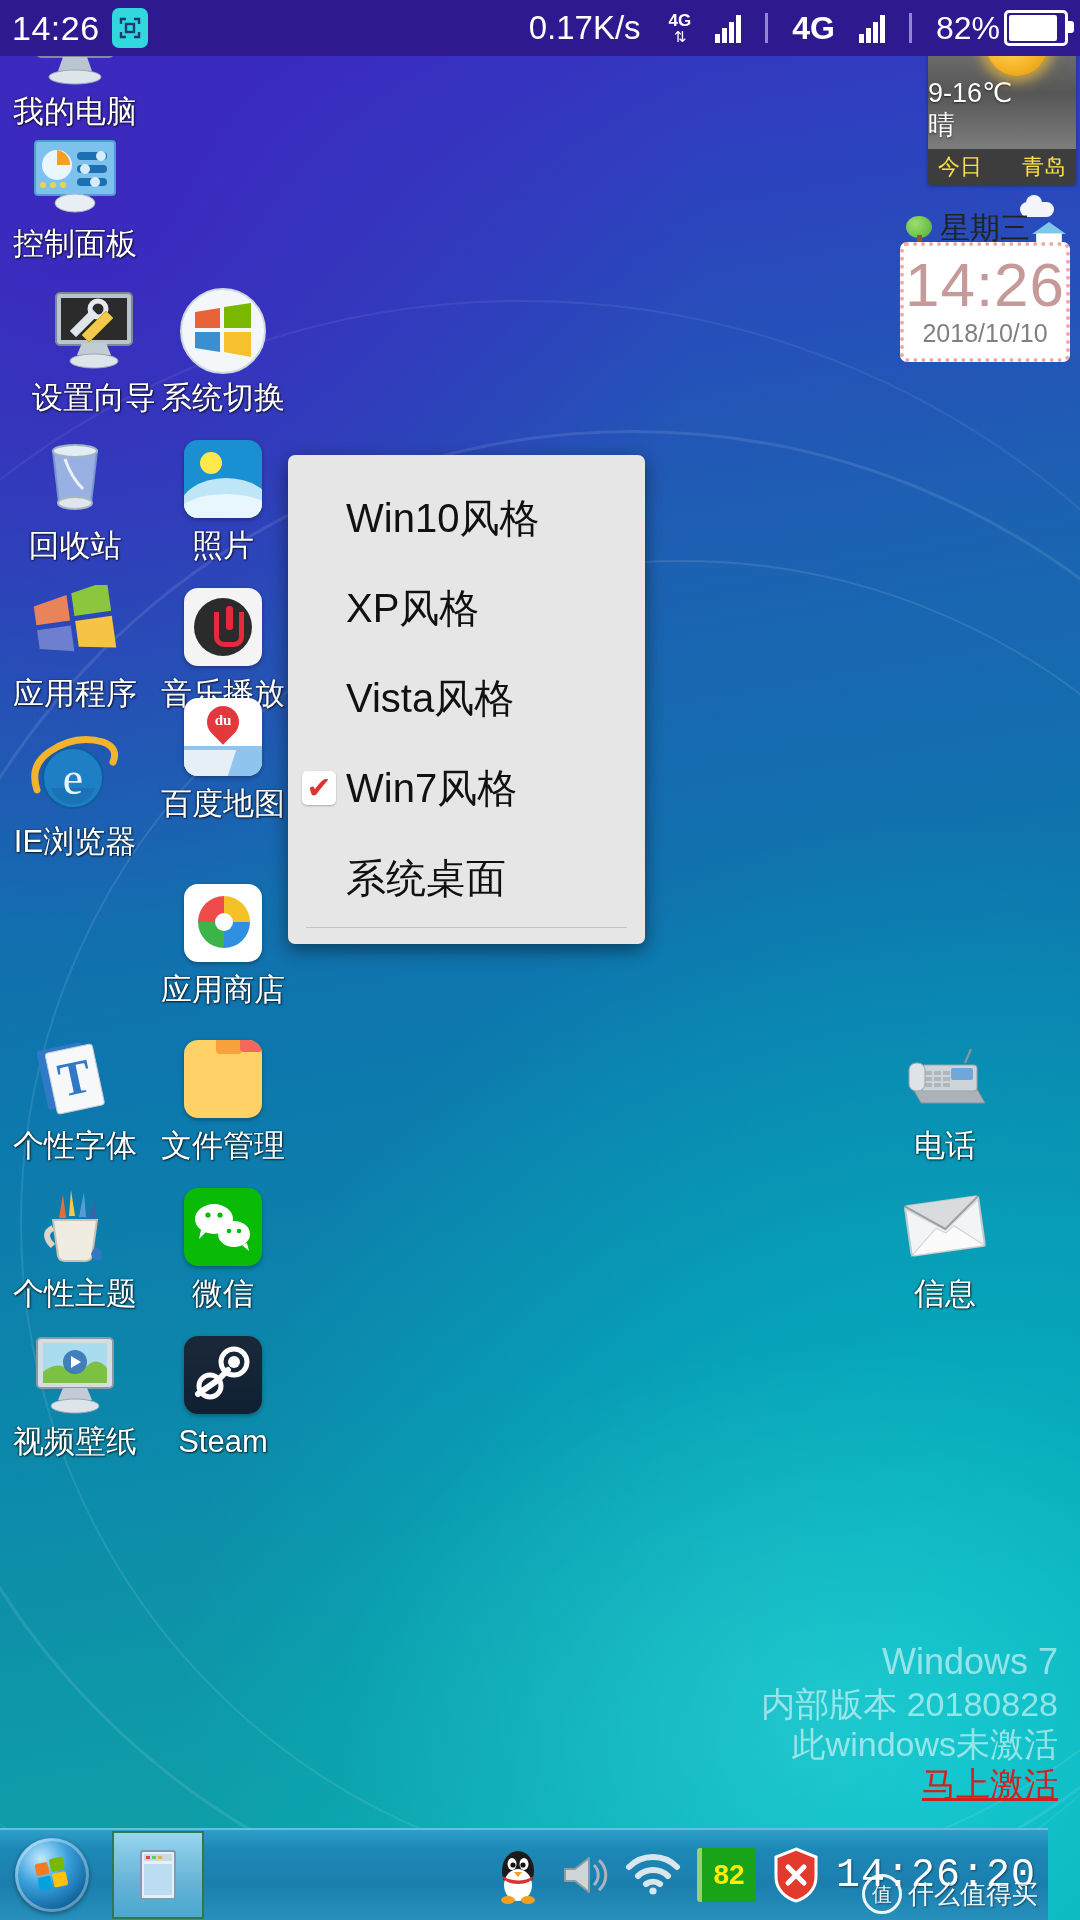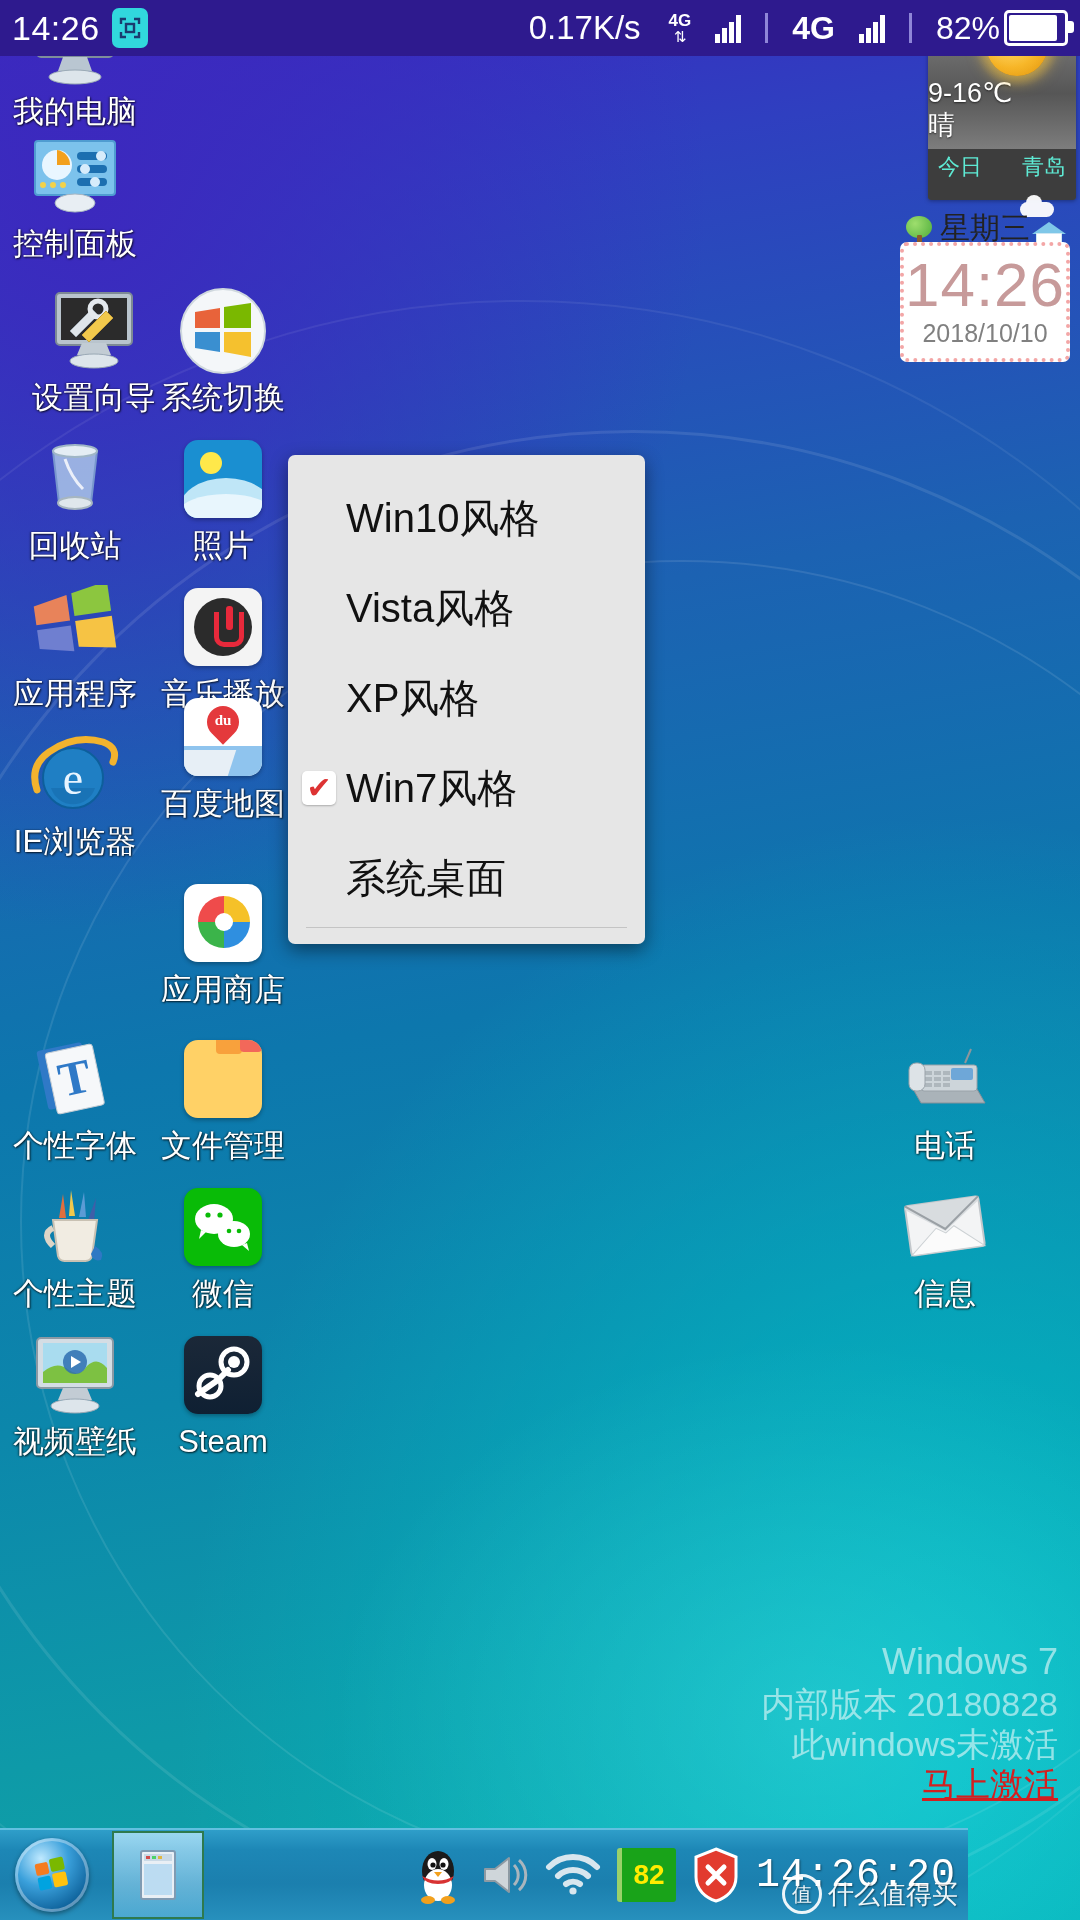--- a/index.html
+++ b/index.html
@@ -59,21 +59,21 @@
     box-shadow:0 1px 4px rgba(0,0,0,.35);
   }
   #weather .wbody{
     background:linear-gradient(180deg,#6f6f6f 0%,#565656 45%,#7d7d7d 100%);
     padding:30px 0 8px;color:#fff;position:relative;
   }
   #w-temp{font-size:27px;line-height:1.15;text-shadow:0 1px 2px rgba(0,0,0,.6);}
   #w-cond{font-size:27px;line-height:1.2;text-shadow:0 1px 2px rgba(0,0,0,.6);}
   #weather .wfoot{
     background:#3d3d3d;display:flex;justify-content:space-between;
-    padding:3px 10px 18px;color:#5eead4;font-size:22px;
+    padding:3px 10px 3px;color:#fde047;font-size:22px;
   }
   #sun{
     position:absolute;right:28px;top:-34px;width:62px;height:62px;border-radius:50%;
     background:radial-gradient(circle at 38% 34%,#ffe9a0,#f4ad20 58%,#d98a05 100%);
     box-shadow:0 0 14px 6px rgba(255,200,60,.55);z-index:45;
   }
   #sun::before{
     content:"";position:absolute;inset:-12px;border-radius:50%;
     background:radial-gradient(circle,rgba(255,205,60,.55),rgba(255,205,60,0) 70%);
   }
@@ -153,21 +153,21 @@
     position:absolute;right:22px;bottom:116px;text-align:right;z-index:12;
     color:rgba(255,255,255,.55);line-height:1.18;
   }
   #wm .l1{font-size:36px;}
   #wm .l2{font-size:34px;}
   #wm .l3{font-size:34px;}
   #wm .l4{font-size:34px;color:#d41f1f;text-decoration:underline;}
 
   
   #taskbar{
-    position:absolute;left:0;bottom:0;width:968px;height:90px;z-index:70;
+    position:absolute;left:0;bottom:0;width:1048px;height:90px;z-index:70;
     background:linear-gradient(180deg,#2f9ec9 0%,#1d87b6 22%,#1b7fae 60%,#2790bd 100%);
     border-top:2px solid #63c0e0;display:flex;align-items:center;
   }
   #startbtn{
     width:92px;height:78px;margin-left:6px;display:flex;align-items:center;justify-content:center;
   }
   #startorb{
     width:74px;height:74px;border-radius:50%;
     background:radial-gradient(circle at 35% 28%,#bfe9ff 0%,#3aa0db 38%,#0b5e97 78%,#073d66 100%);
     box-shadow:0 0 0 3px rgba(255,255,255,.35) inset,0 2px 5px rgba(0,0,0,.4);
@@ -542,24 +542,24 @@
         <div class="lbl">信息</div>
       </div>
     </div>
 
   <div id="ctxmenu">
     <div id="ctxitems">
         <div class="mi">
           <span>Win10风格</span>
         </div>
         <div class="mi">
+          <span>XP风格</span>
+        </div>
+        <div class="mi">
           <span>Vista风格</span>
-        </div>
-        <div class="mi">
-          <span>XP风格</span>
         </div>
         <div class="mi">
           <span class="check">✔</span>
           <span>Win7风格</span>
         </div>
         <div class="mi">
           <span>系统桌面</span>
         </div>
       </div>
     <div class="mdiv"></div>

